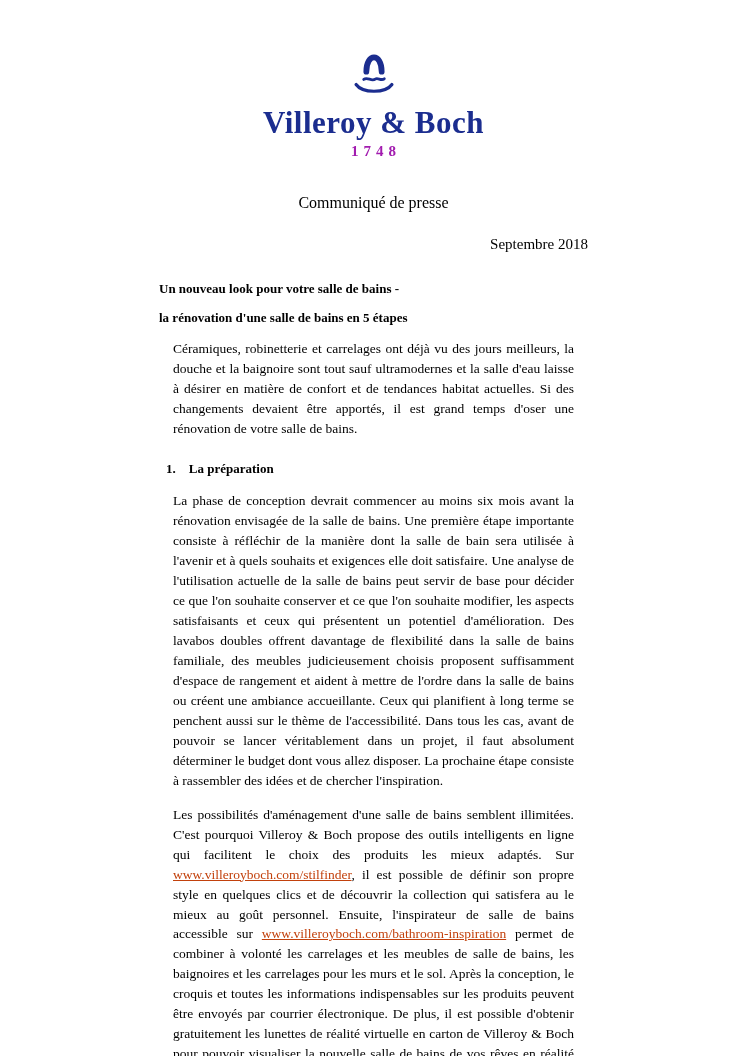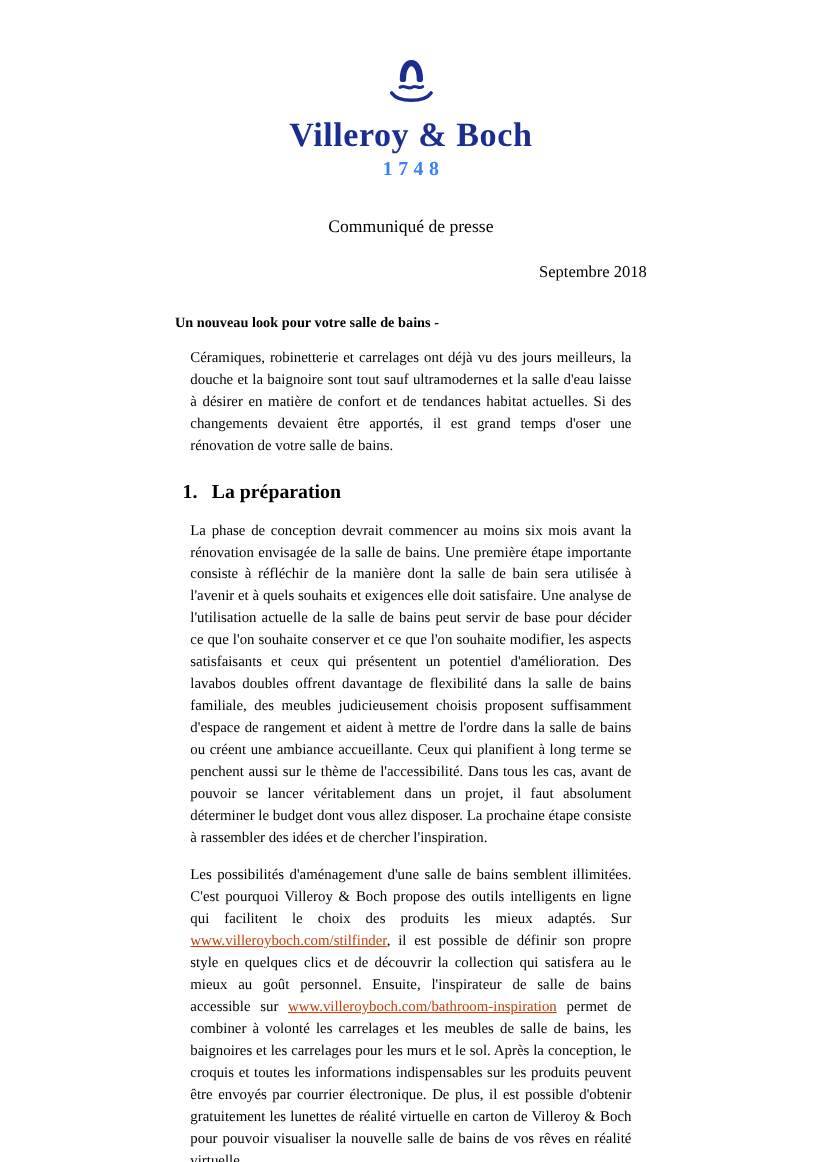--- a/index.html
+++ b/index.html
@@ -32,25 +32,25 @@
   }
   .brand-name {
     font-size: 31px;
     font-weight: bold;
     letter-spacing: 0.5px;
     color: #1b2d8f;
     line-height: 1.1;
   }
   .brand-year {
     margin-top: 3px;
-    font-size: 18px;
+    font-size: 15px;
     font-weight: bold;
     letter-spacing: 5px;
     text-indent: 5px; 
-    color: #3b82f6;
+    color: #a21caf;
   }
   
   .doc-type {
     margin-top: 34px;
     font-size: 16px;
     text-align: center;
   }
   .date-row {
     margin-top: 24px;
     font-size: 15px;
@@ -67,21 +67,21 @@
   p.body-par {
     font-size: 13.5px;
     line-height: 1.48;
     text-align: justify;
     margin: 14px;
   }
   .intro { margin-top: 30px; }
   .section-heading {
     margin-top: 22px;
     padding-left: 7px;
-    font-size: 18px;
+    font-size: 13px;
     font-weight: bold;
   }
   .section-heading .heading-number { margin-right: 13px; }
   .section-par { margin-top: 13px; }
   a.doc-link {
     color: #c2410c;
     text-decoration: underline;
   }
 </style>
 </head>
@@ -101,20 +101,21 @@
     <div class="brand-name">Villeroy &amp; Boch</div>
     <div class="brand-year">1748</div>
   </div>
 
   <div class="doc-type">Communiqué de presse</div>
 
   <div class="date-row">Septembre 2018</div>
 
   <div class="doc-title">
     <div class="title-line">Un nouveau look pour votre salle de bains -</div>
+    <div class="title-line">la rénovation d'une salle de bains en 5 étapes</div>
   </div>
 
   <p class="body-par intro">Céramiques, robinetterie et carrelages ont déjà vu des jours meilleurs, la douche et la baignoire sont tout sauf ultramodernes et la salle d'eau laisse à désirer en matière de confort et de tendances habitat actuelles. Si des changements devaient être apportés, il est grand temps d'oser une rénovation de votre salle de bains.</p>
 
   <div class="section-heading">
     <span class="heading-number">1.</span><span>La préparation</span>
   </div>
   <p class="body-par section-par">La phase de conception devrait commencer au moins six mois avant la rénovation envisagée de la salle de bains. Une première étape importante consiste à réfléchir de la manière dont la salle de bain sera utilisée à l'avenir et à quels souhaits et exigences elle doit satisfaire. Une analyse de l'utilisation actuelle de la salle de bains peut servir de base pour décider ce que l'on souhaite conserver et ce que l'on souhaite modifier, les aspects satisfaisants et ceux qui présentent un potentiel d'amélioration. Des lavabos doubles offrent davantage de flexibilité dans la salle de bains familiale, des meubles judicieusement choisis proposent suffisamment d'espace de rangement et aident à mettre de l'ordre dans la salle de bains ou créent une ambiance accueillante. Ceux qui planifient à long terme se penchent aussi sur le thème de l'accessibilité. Dans tous les cas, avant de pouvoir se lancer véritablement dans un projet, il faut absolument déterminer le budget dont vous allez disposer. La prochaine étape consiste à rassembler des idées et de chercher l'inspiration.</p>
 
   <p class="body-par section-par"><span>Les possibilités d'aménagement d'une salle de bains semblent illimitées. C'est pourquoi Villeroy &amp; Boch propose des outils intelligents en ligne qui facilitent le choix des produits les mieux adaptés. Sur </span><a class="doc-link" href="www.villeroyboch.com/stilfinder">www.villeroyboch.com/stilfinder</a><span>, il est possible de définir son propre style en quelques clics et de découvrir la collection qui satisfera au le mieux au goût personnel. Ensuite, l'inspirateur de salle de bains accessible sur </span><a class="doc-link" href="www.villeroyboch.com/bathroom-inspiration">www.villeroyboch.com/bathroom-inspiration</a><span> permet de combiner à volonté les carrelages et les meubles de salle de bains, les baignoires et les carrelages pour les murs et le sol. Après la conception, le croquis et toutes les informations indispensables sur les produits peuvent être envoyés par courrier électronique. De plus, il est possible d'obtenir gratuitement les lunettes de réalité virtuelle en carton de Villeroy &amp; Boch pour pouvoir visualiser la nouvelle salle de bains de vos rêves en réalité virtuelle.</span></p>

